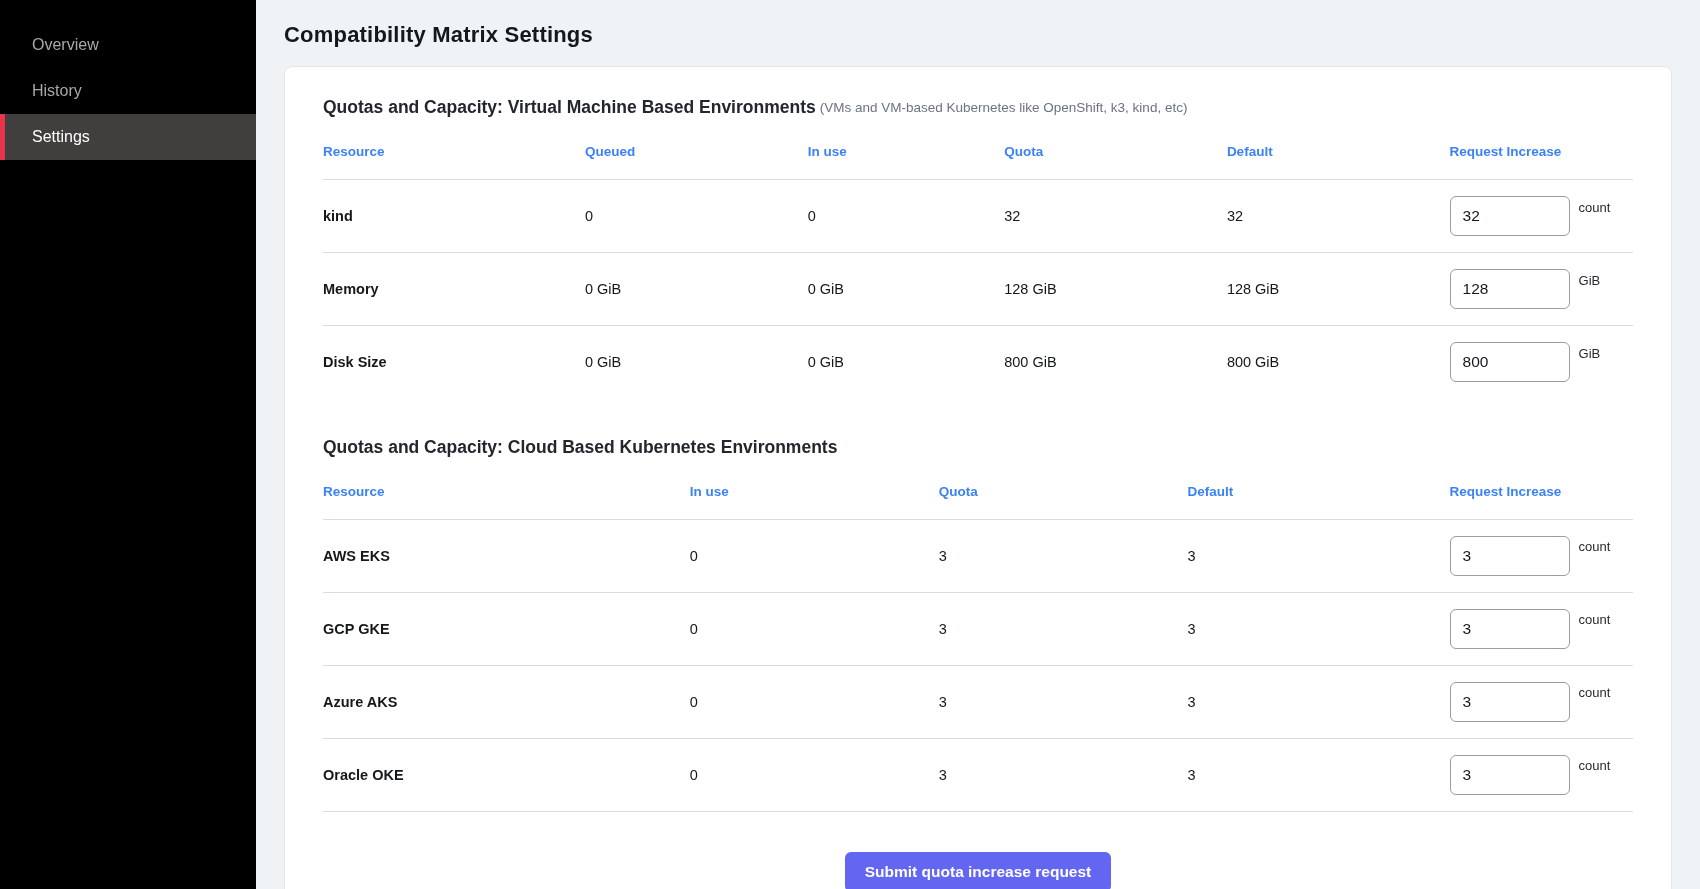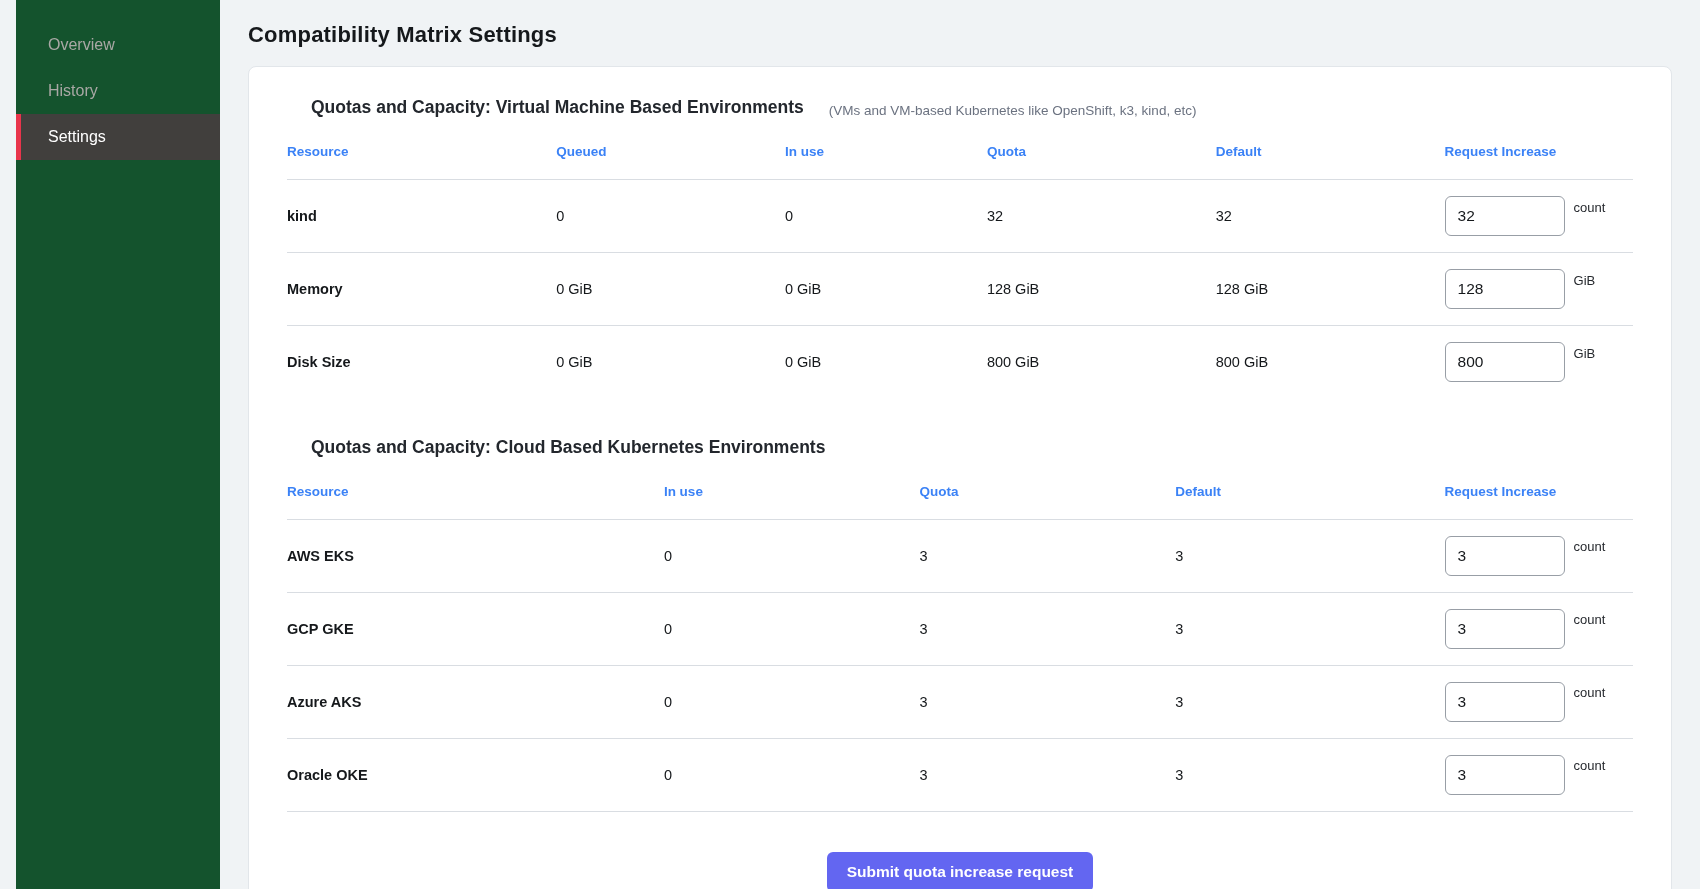--- a/index.html
+++ b/index.html
@@ -7,24 +7,23 @@
   body {
     font-family:"Liberation Sans", sans-serif;
     background:#f0f3f5;
     color:#15181b;
     overflow:hidden;
   }
   .app { display:flex; height:100%; }
 
   
   .sidebar {
-    width:204px; flex-shrink:0;
-    background:#14532d;
+    width:256px; flex-shrink:0;
+    background:#000000;
     padding-top:22px;
-    margin-left:16px;
   }
   .nav-item {
     height:46px;
     display:flex; align-items:center;
     padding-left:32px;
     color:#a9a8a5;
     font-size:16px;
     cursor:pointer;
     position:relative;
   }
@@ -46,21 +45,21 @@
     font-size:22px; font-weight:700; color:#15181b;
     margin:4px 0 18px 0; letter-spacing:.2px;
   }
   .card {
     background:#ffffff;
     border:1px solid #e2e6ea;
     border-radius:8px;
     padding:30px 38px 34px;
   }
 
-  .section-head { display:flex; align-items:flex-end; gap:25px; margin-bottom:12px;margin-left:24px; }
+  .section-head { display:flex; align-items:center; gap:4px; margin-bottom:12px; }
   .section-head.second { margin-top:38px; }
   .section-title { font-size:17.5px; font-weight:700; color:#23272d; }
   .section-sub { font-size:13.5px; color:#6b7280; font-weight:400; }
 
   table { width:100%; border-collapse:collapse; table-layout:fixed; }
   th {
     text-align:left;
     font-size:13.5px; font-weight:700; color:#3b82f6;
     padding:14px 0 20px 0;
   }

